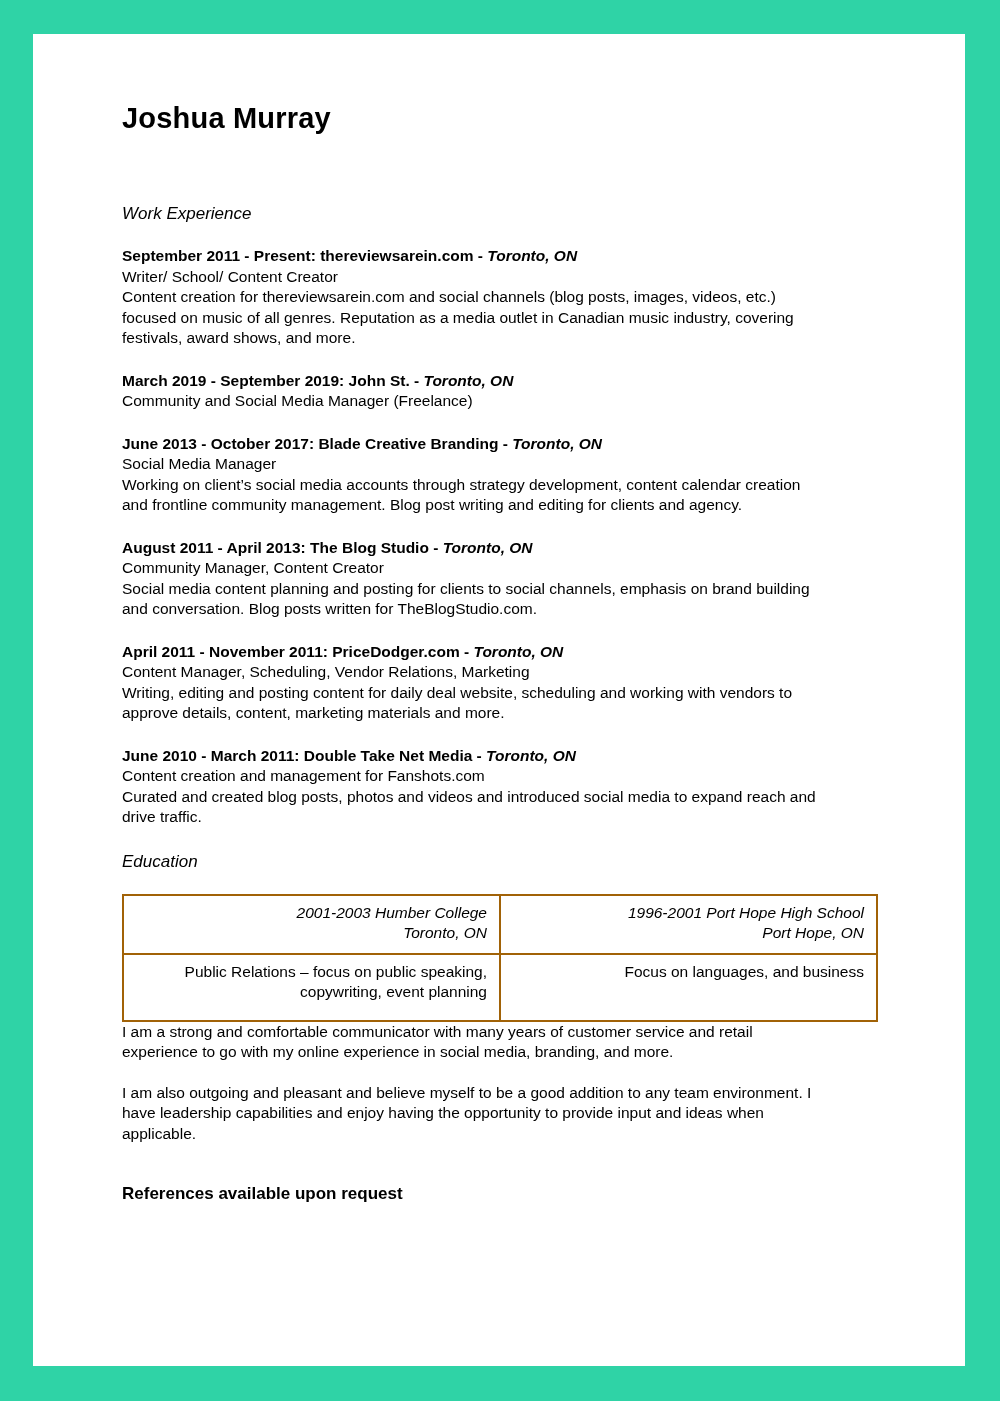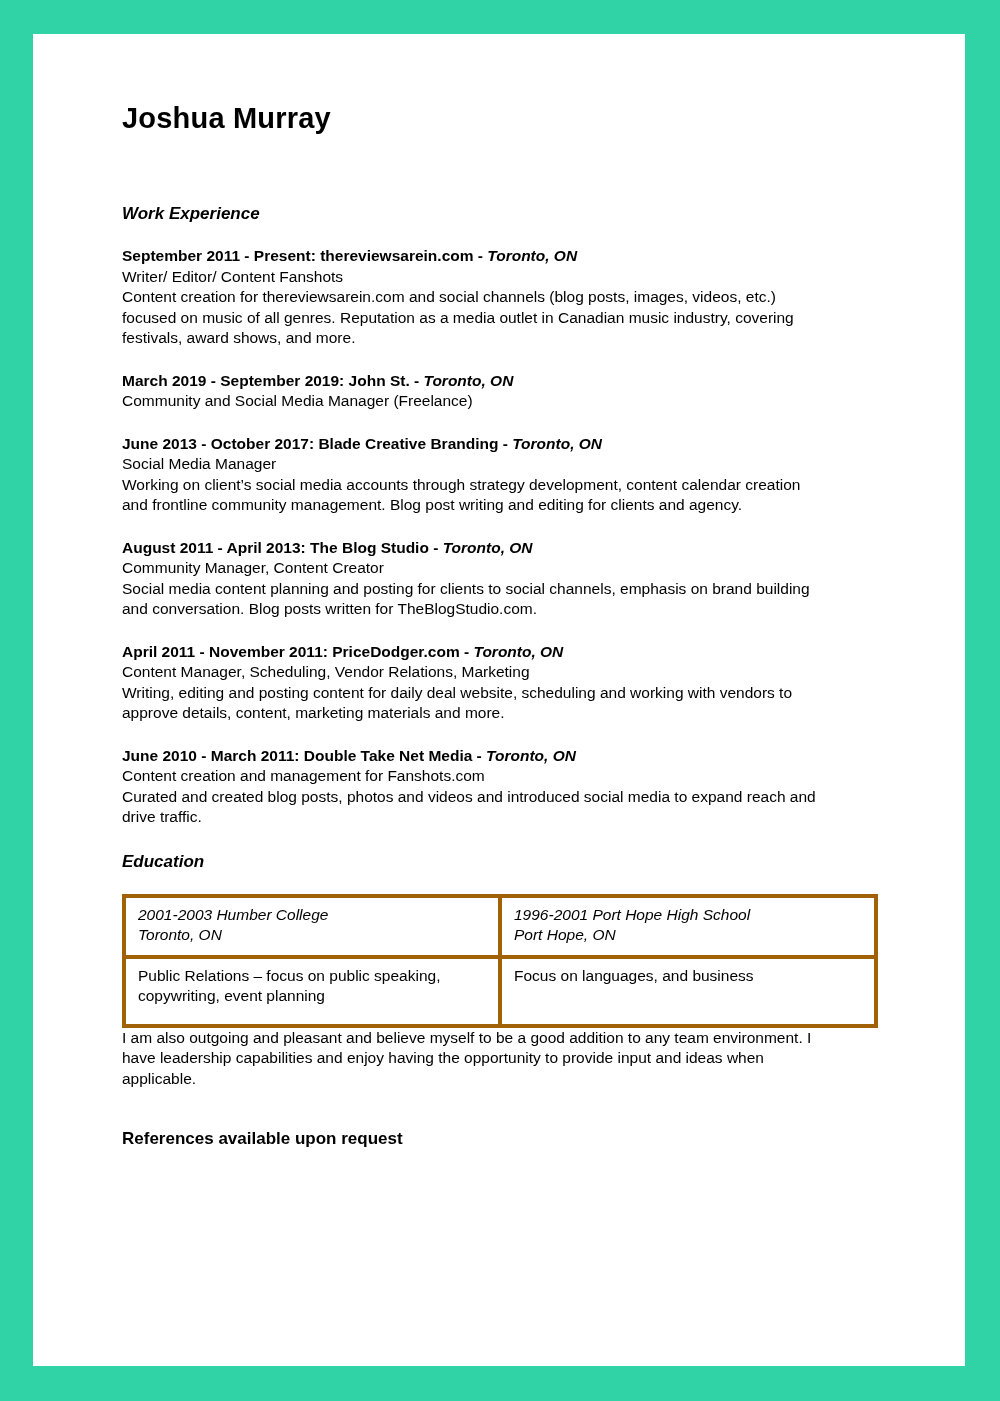--- a/index.html
+++ b/index.html
@@ -22,47 +22,48 @@
   h1 {
     font-size: 29px;
     line-height: 40px;
     font-weight: bold;
     margin: 0 0 64px 0;
     letter-spacing: 0.2px;
   }
   h2 {
     font-size: 17px;
     line-height: 24px;
-    font-weight: bold;
+    font-weight: normal;
     font-style: italic;
     margin: 0 0 20px 0;
   }
   h2.edu-heading { margin-top: 8px; }
   h2.notes-heading { margin-top: 23px; }
   .entry {
     font-size: 15.5px;
     line-height: 20.5px;
     margin: 0 0 22px 0;
   }
   .entry-title { font-weight: bold; }
   .entry-title .loc { font-style: italic; }
   .entry-desc { white-space: pre-line; }
   table.edu {
     border-collapse: collapse;
     width: 756px;
     table-layout: fixed;
   }
   table.edu td {
-    border: 4px solid #a16207;
+    border: 2px solid #a16207;
     width: 50%;
     vertical-align: top;
     font-size: 15.5px;
     line-height: 20.5px;
     padding: 7px 12px 9px 12px;
     white-space: pre-line;
+    text-align: right;
   }
   table.edu tr.schools td { font-style: italic; }
   table.edu tr.focus td { padding-bottom: 17px; }
   .para {
     font-size: 15.5px;
     line-height: 20.5px;
     margin: 0 0 20px 0;
     white-space: pre-line;
   }
   .references {
@@ -77,21 +78,21 @@
 
 <div class="page">
 
   <h1>Joshua Murray</h1>
 
   <section>
     <h2>Work Experience</h2>
     <div id="work-entries">
   <div class="entry">
     <div class="entry-title"><span>September 2011 - Present: thereviewsarein.com - </span><span class="loc">Toronto, ON</span></div>
-    <div class="entry-role">Writer/ Editor/ Content Fanshots</div>
+    <div class="entry-role">Writer/ School/ Content Creator</div>
     <div class="entry-desc">Content creation for thereviewsarein.com and social channels (blog posts, images, videos, etc.)
 focused on music of all genres. Reputation as a media outlet in Canadian music industry, covering
 festivals, award shows, and more.</div>
   </div>
 
   <div class="entry">
     <div class="entry-title"><span>March 2019 - September 2019: John St. - </span><span class="loc">Toronto, ON</span></div>
     <div class="entry-role">Community and Social Media Manager (Freelance)</div>
   </div>
 
@@ -138,20 +139,22 @@
         <tr class="focus">
           <td>Public Relations – focus on public speaking,
 copywriting, event planning</td>
           <td>Focus on languages, and business</td>
         </tr>
       </tbody>
     </table>
   </section>
 
   <section>
+    <p class="para">I am a strong and comfortable communicator with many years of customer service and retail
+experience to go with my online experience in social media, branding, and more.</p>
     <p class="para">I am also outgoing and pleasant and believe myself to be a good addition to any team environment. I
 have leadership capabilities and enjoy having the opportunity to provide input and ideas when
 applicable.</p>
   </section>
 
   <p class="references">References available upon request</p>
 
 </div>
 
 </body></html>

